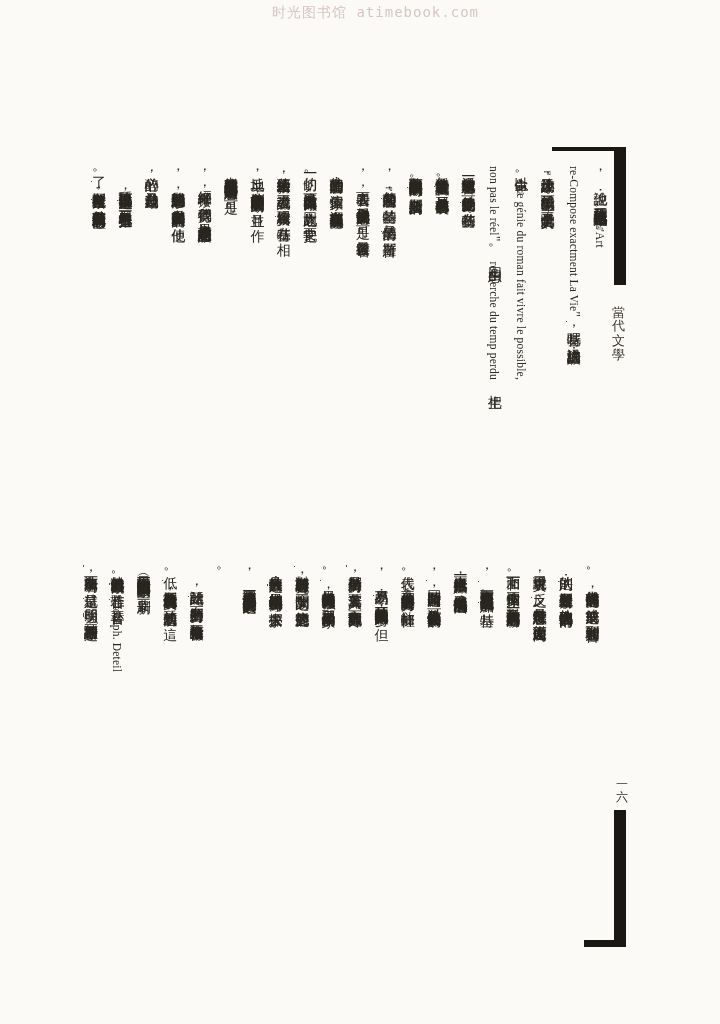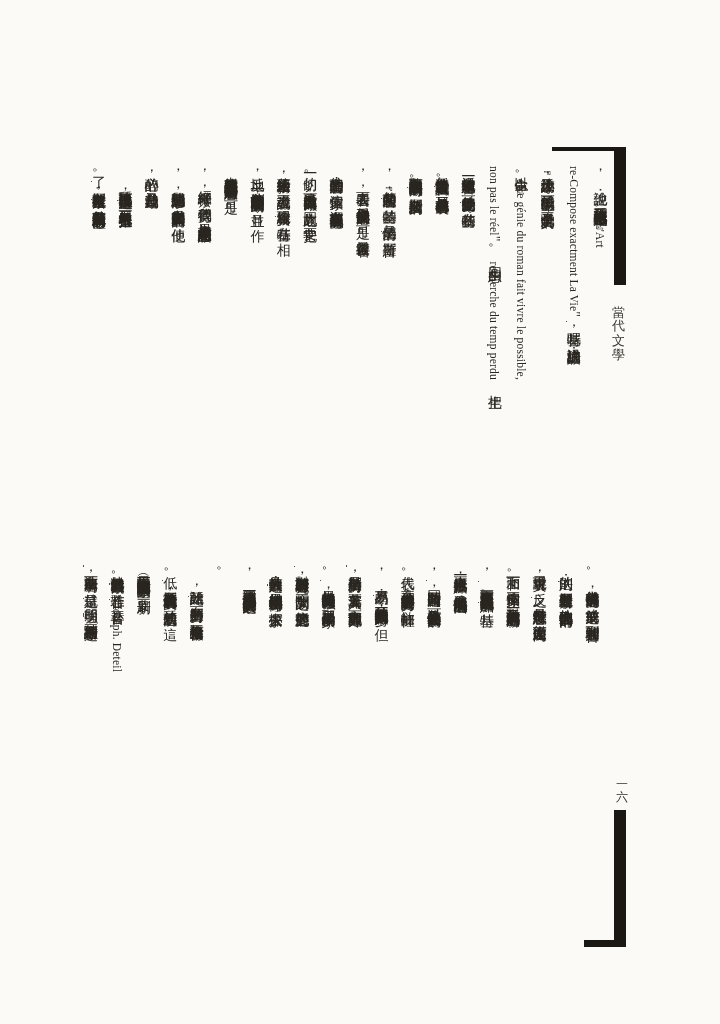--- a/index.html
+++ b/index.html
@@ -51,20 +51,21 @@
     white-space:nowrap;
   }
   .vcol .lat{font-size:11.5px;letter-spacing:0.2px;}
   .vcol .pn{border-left:1px solid #55504a;}
 </style>
 </head>
 <body>
 
 <div class="page">
 
+  <div class="watermark">时光图书馆 atimebook.com</div>
 
   <div class="mark mark-top-h"></div>
   <div class="mark mark-top-v"></div>
 
   <div class="running-title">當代文學</div>
 
   <div class="page-number">一六</div>
 
   <div class="mark mark-bot-v"></div>
   <div class="mark mark-bot-h"></div>

